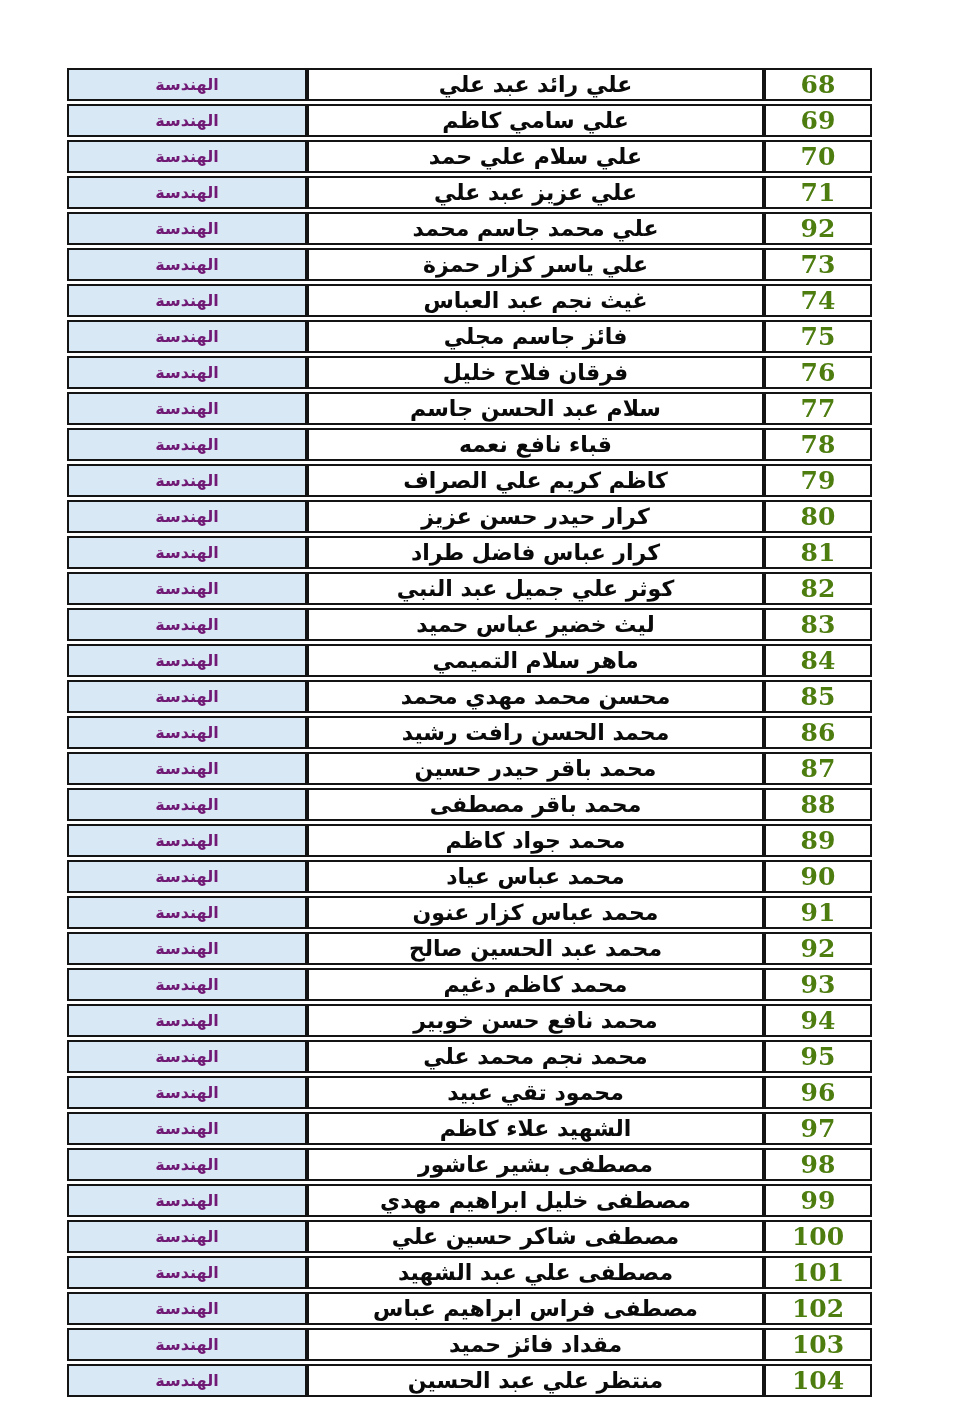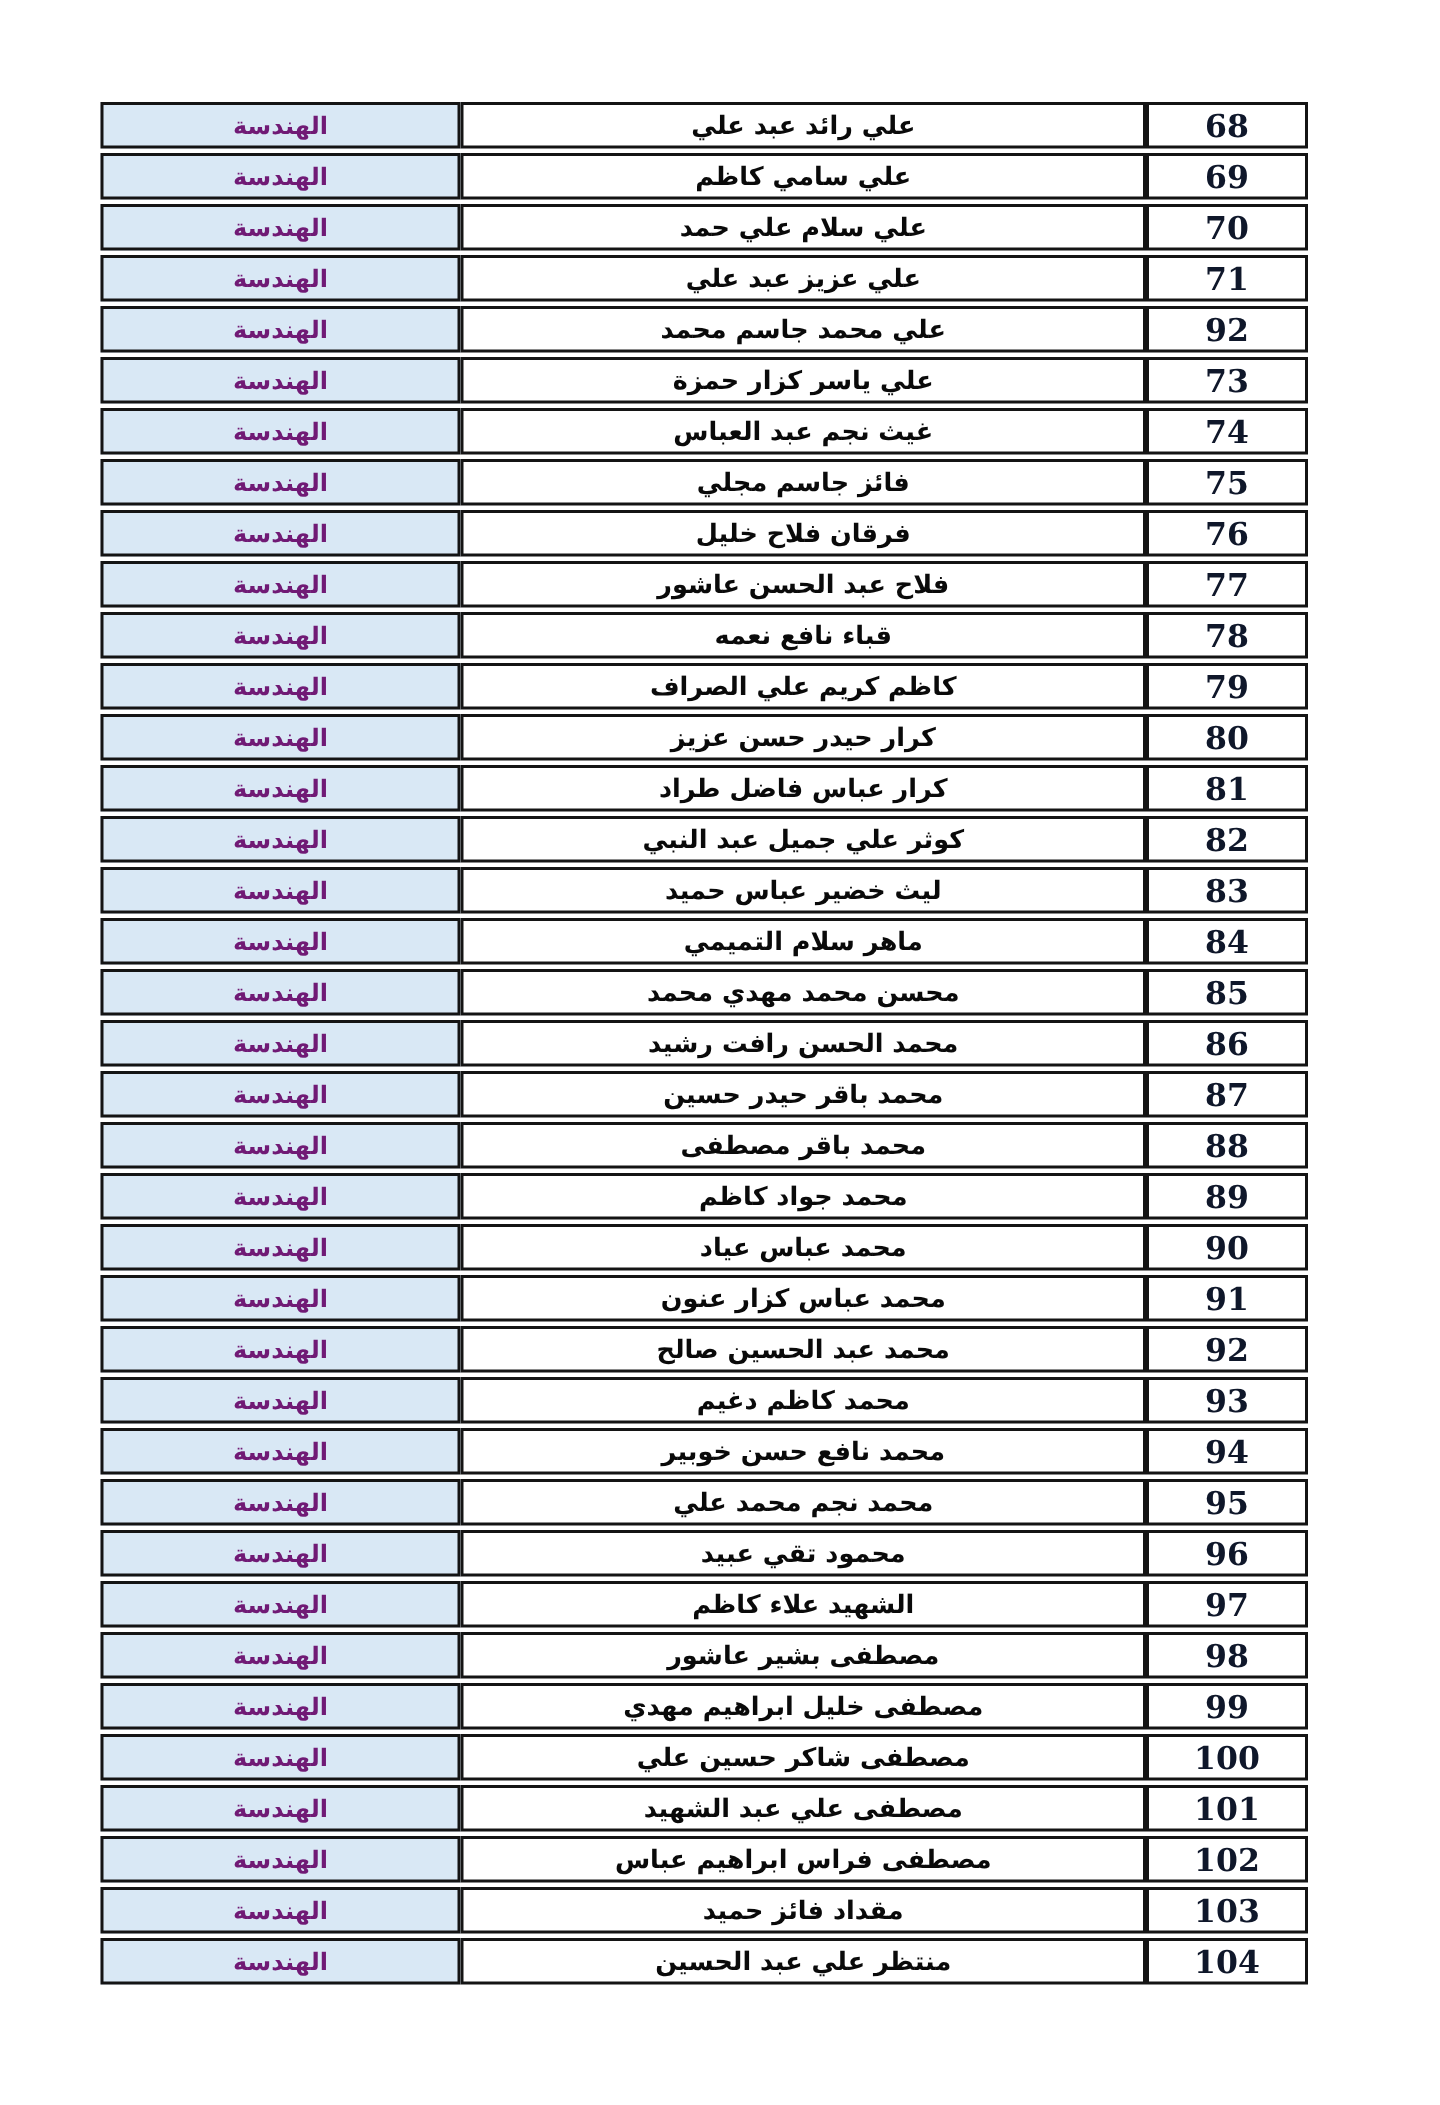--- a/index.html
+++ b/index.html
@@ -32,30 +32,30 @@
     text-align: center;
     vertical-align: middle;
     overflow: hidden;
     white-space: nowrap;
   }
   td.number {
     width: 108px;
     background: #ffffff;
     font-family: "DejaVu Serif", serif;
     font-weight: bold;
-    font-size: 21px;
-    color: #0f172a;
+    font-size: 25px;
+    color: #4d7c0f;
     direction: ltr;
   }
   td.name {
     width: 457px;
     background: #ffffff;
     font-family: "DejaVu Sans", sans-serif;
     font-weight: bold;
-    font-size: 17px;
+    font-size: 22px;
     color: #0a0a0a;
   }
   td.department {
     width: 240px;
     background: var(--dept-bg, #d9e8f5);
     font-family: "DejaVu Sans", sans-serif;
     font-weight: bold;
     font-size: 16px;
     color: #701a75;
   }
@@ -106,21 +106,21 @@
           <td class="name">فائز جاسم مجلي</td>
           <td class="department">الهندسة</td>
         </tr>
         <tr>
           <td class="number">76</td>
           <td class="name">فرقان فلاح خليل</td>
           <td class="department">الهندسة</td>
         </tr>
         <tr>
           <td class="number">77</td>
-          <td class="name">فلاح عبد الحسن عاشور</td>
+          <td class="name">سلام عبد الحسن جاسم</td>
           <td class="department">الهندسة</td>
         </tr>
         <tr>
           <td class="number">78</td>
           <td class="name">قباء نافع نعمه</td>
           <td class="department">الهندسة</td>
         </tr>
         <tr>
           <td class="number">79</td>
           <td class="name">كاظم كريم علي الصراف</td>

